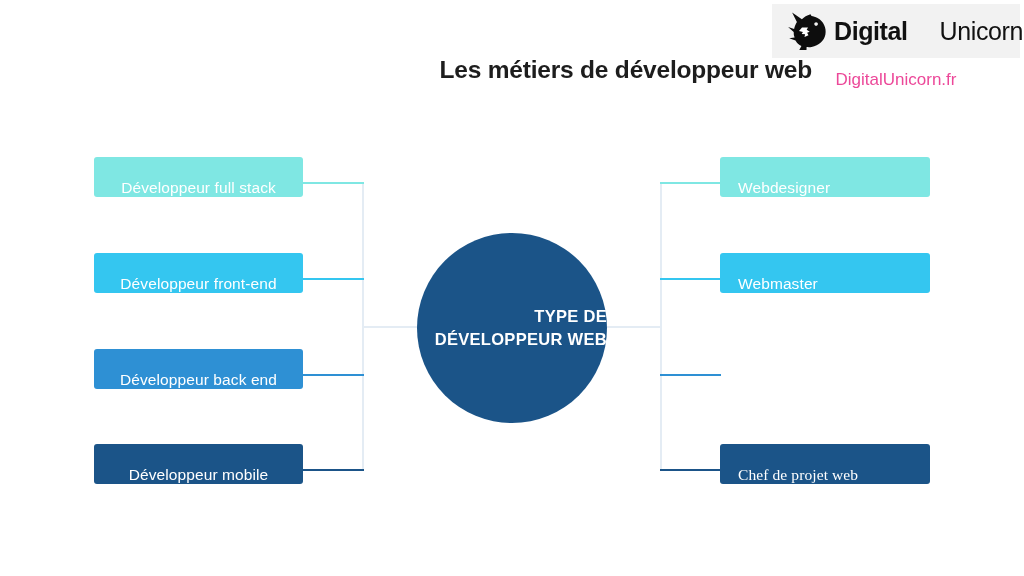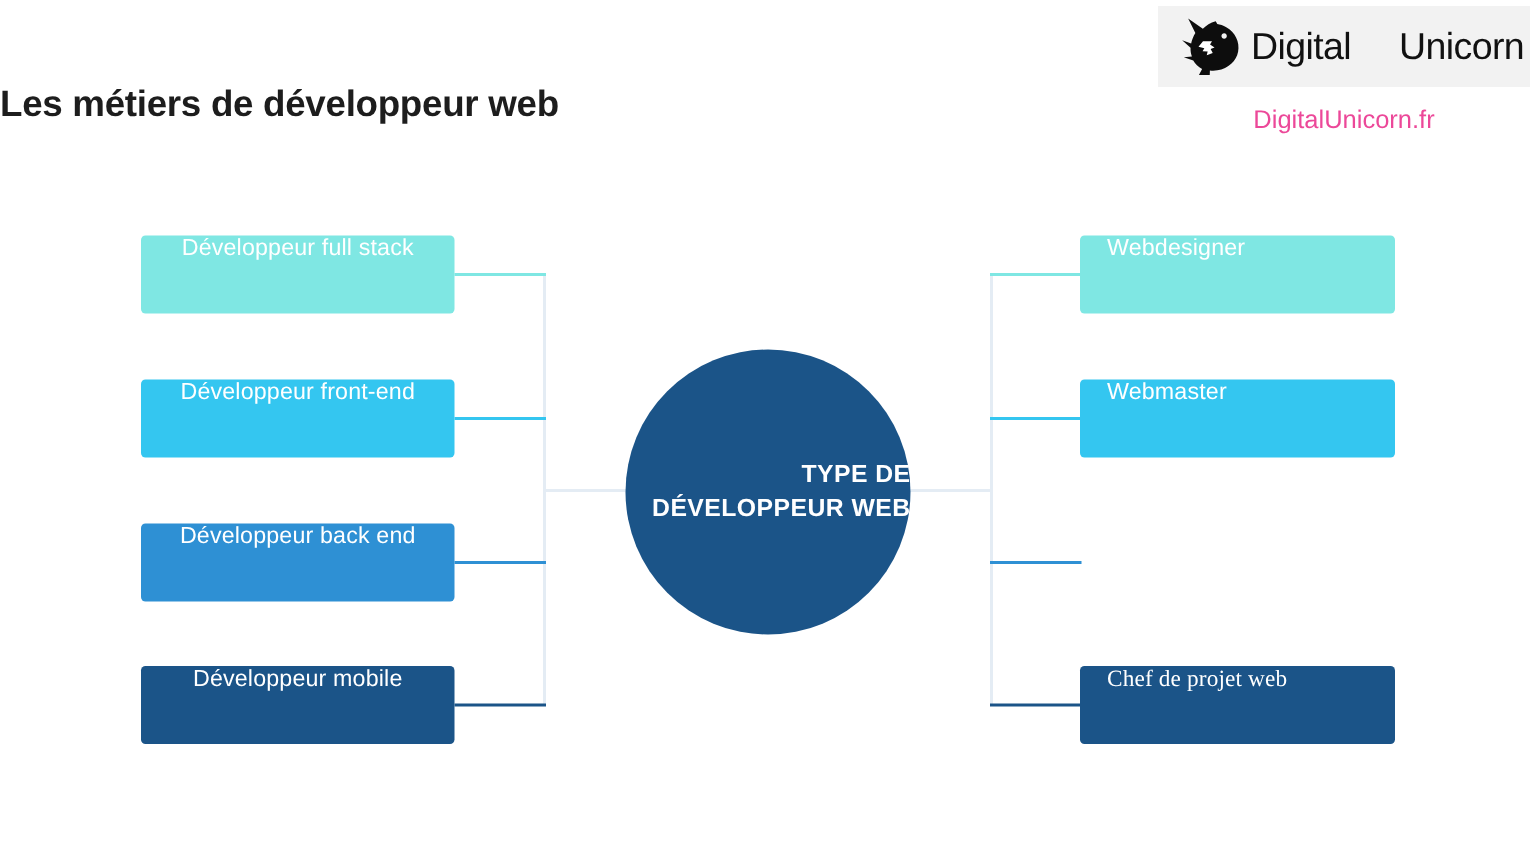--- a/index.html
+++ b/index.html
@@ -38,54 +38,54 @@
     height: 40px;
     flex: 0 0 auto;
     margin-right: 2px;
   }
   .logo-text {
     font-size: 25px;
     letter-spacing: -0.4px;
     color: #111111;
     white-space: nowrap;
   }
-  .logo-text .b { font-weight: normal; }
+  .logo-text .b { font-weight: bold; }
   .logo-text .n { font-weight: normal; padding-left: 32px; }
 
   .site-url {
     position: absolute;
     left: 772px;
     top: 70px;
     width: 248px;
     text-align: center;
     font-size: 17px;
     color: #ec4899;
   }
 
   .page-title {
     position: absolute;
     left: 0px;
     top: 56px;
     width: 1024px;
-    text-align: left;
+    text-align: right;
     font-size: 24.5px;
     font-weight: bold;
     color: #1d1d1d;
     letter-spacing: -0.2px;
     padding-right: 212px;
     box-sizing: border-box;
   }
 
   
   .node {
     position: absolute;
-    height: 52px;
+    height: 40px;
     border-radius: 3px;
     display: flex;
-    align-items: flex-start;
+    align-items: flex-end;
     box-sizing: border-box;
     color: #ffffff;
     font-size: 15.5px;
     letter-spacing: 0.1px;
   }
   .node.left  { left: 94px;  width: 209px; justify-content: center; }
   .node.right { left: 720px; width: 210px; justify-content: flex-start; padding-left: 18px; }
 
   .r1 { top: 157px; }
   .r2 { top: 253px; }

